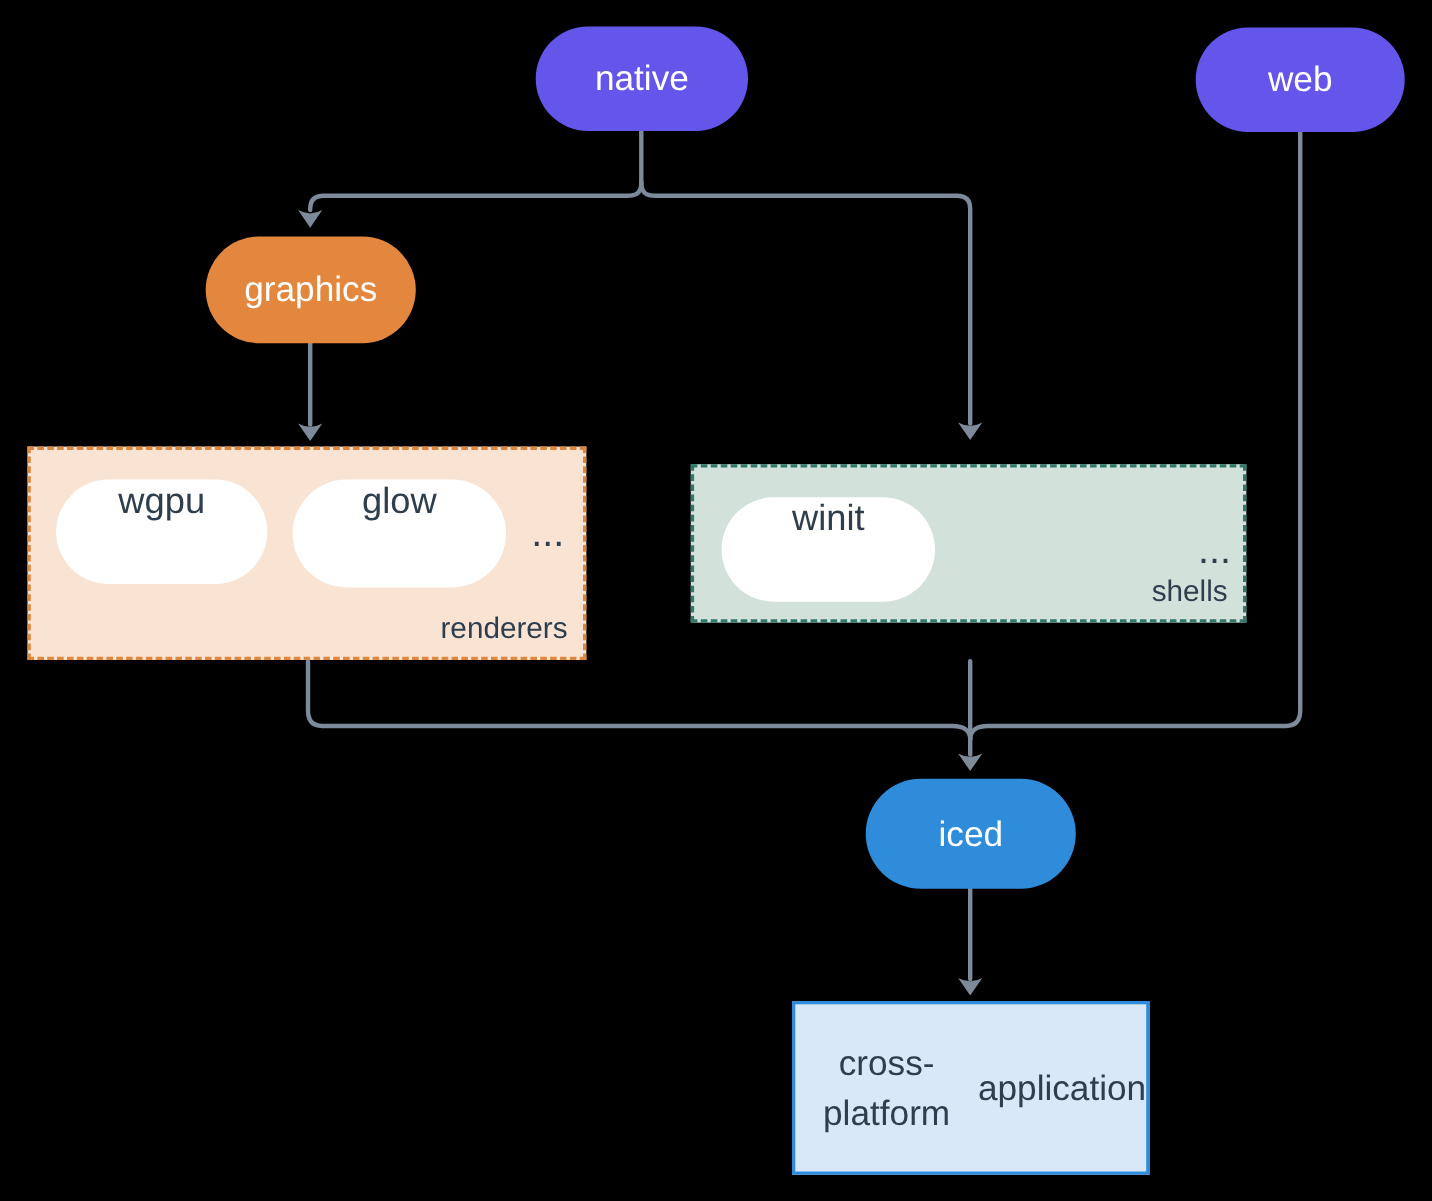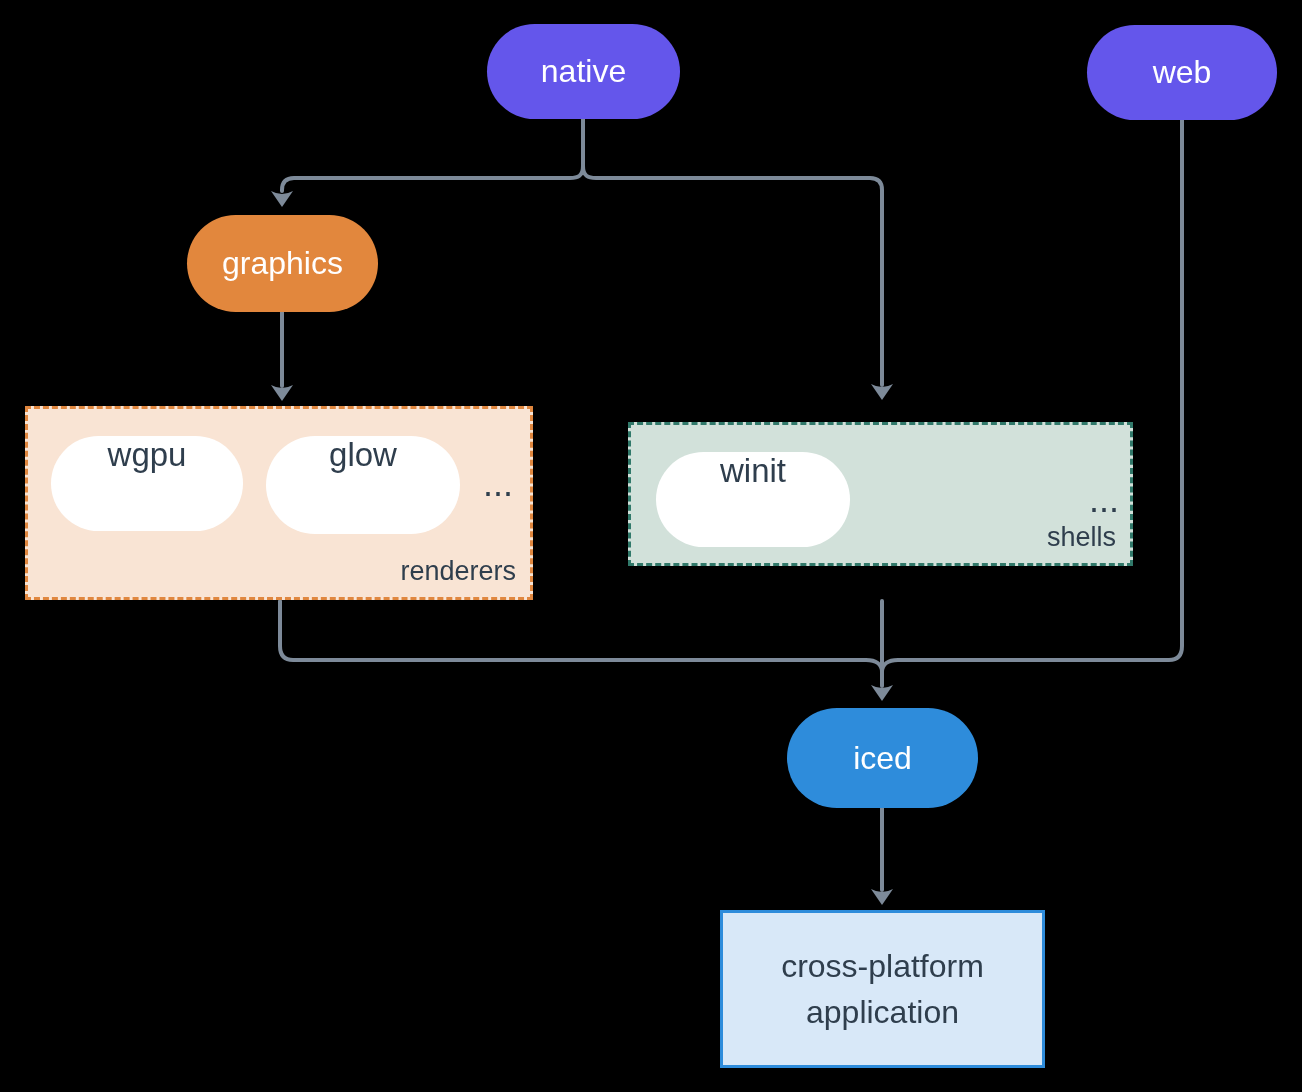--- a/index.html
+++ b/index.html
@@ -80,21 +80,20 @@
     font-size: 27px;
     color: var(--dark-text, #2f3e4d);
     text-align: center;
   }
   .node-app {
     position: absolute;
     box-sizing: border-box;
     background: var(--app-bg, #d8e8f8);
     border: 3px solid var(--app-border, #2e8cdb);
     display: flex;
-    flex-direction: column;
     align-items: center;
     justify-content: center;
     font-size: 32px;
     line-height: 46px;
     color: var(--dark-text, #2f3e4d);
     text-align: center;
   }
 </style>
 </head>
 <body>

